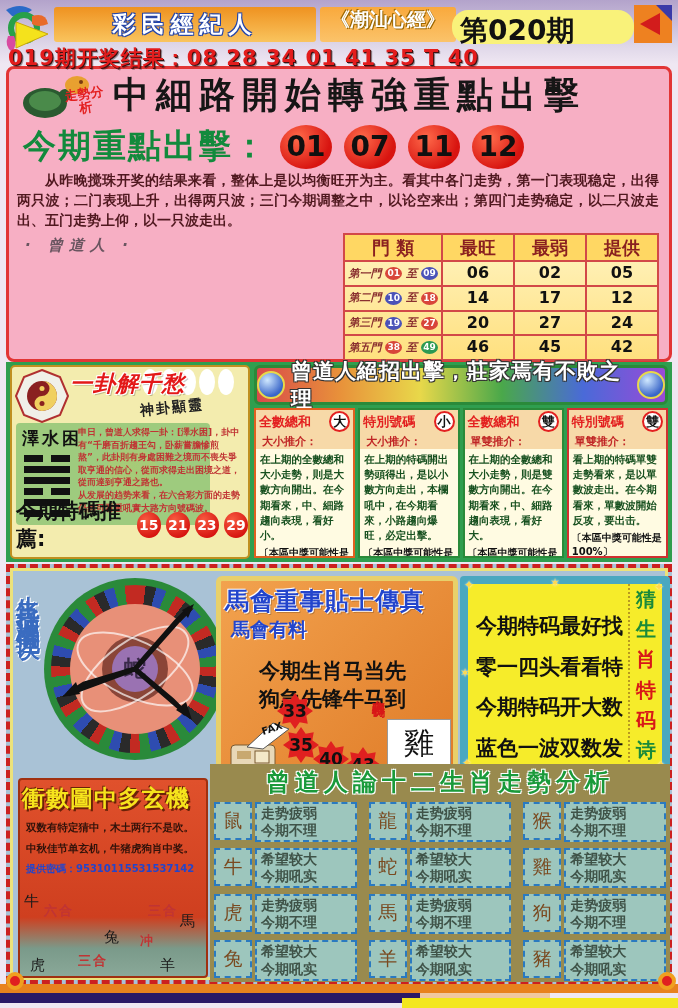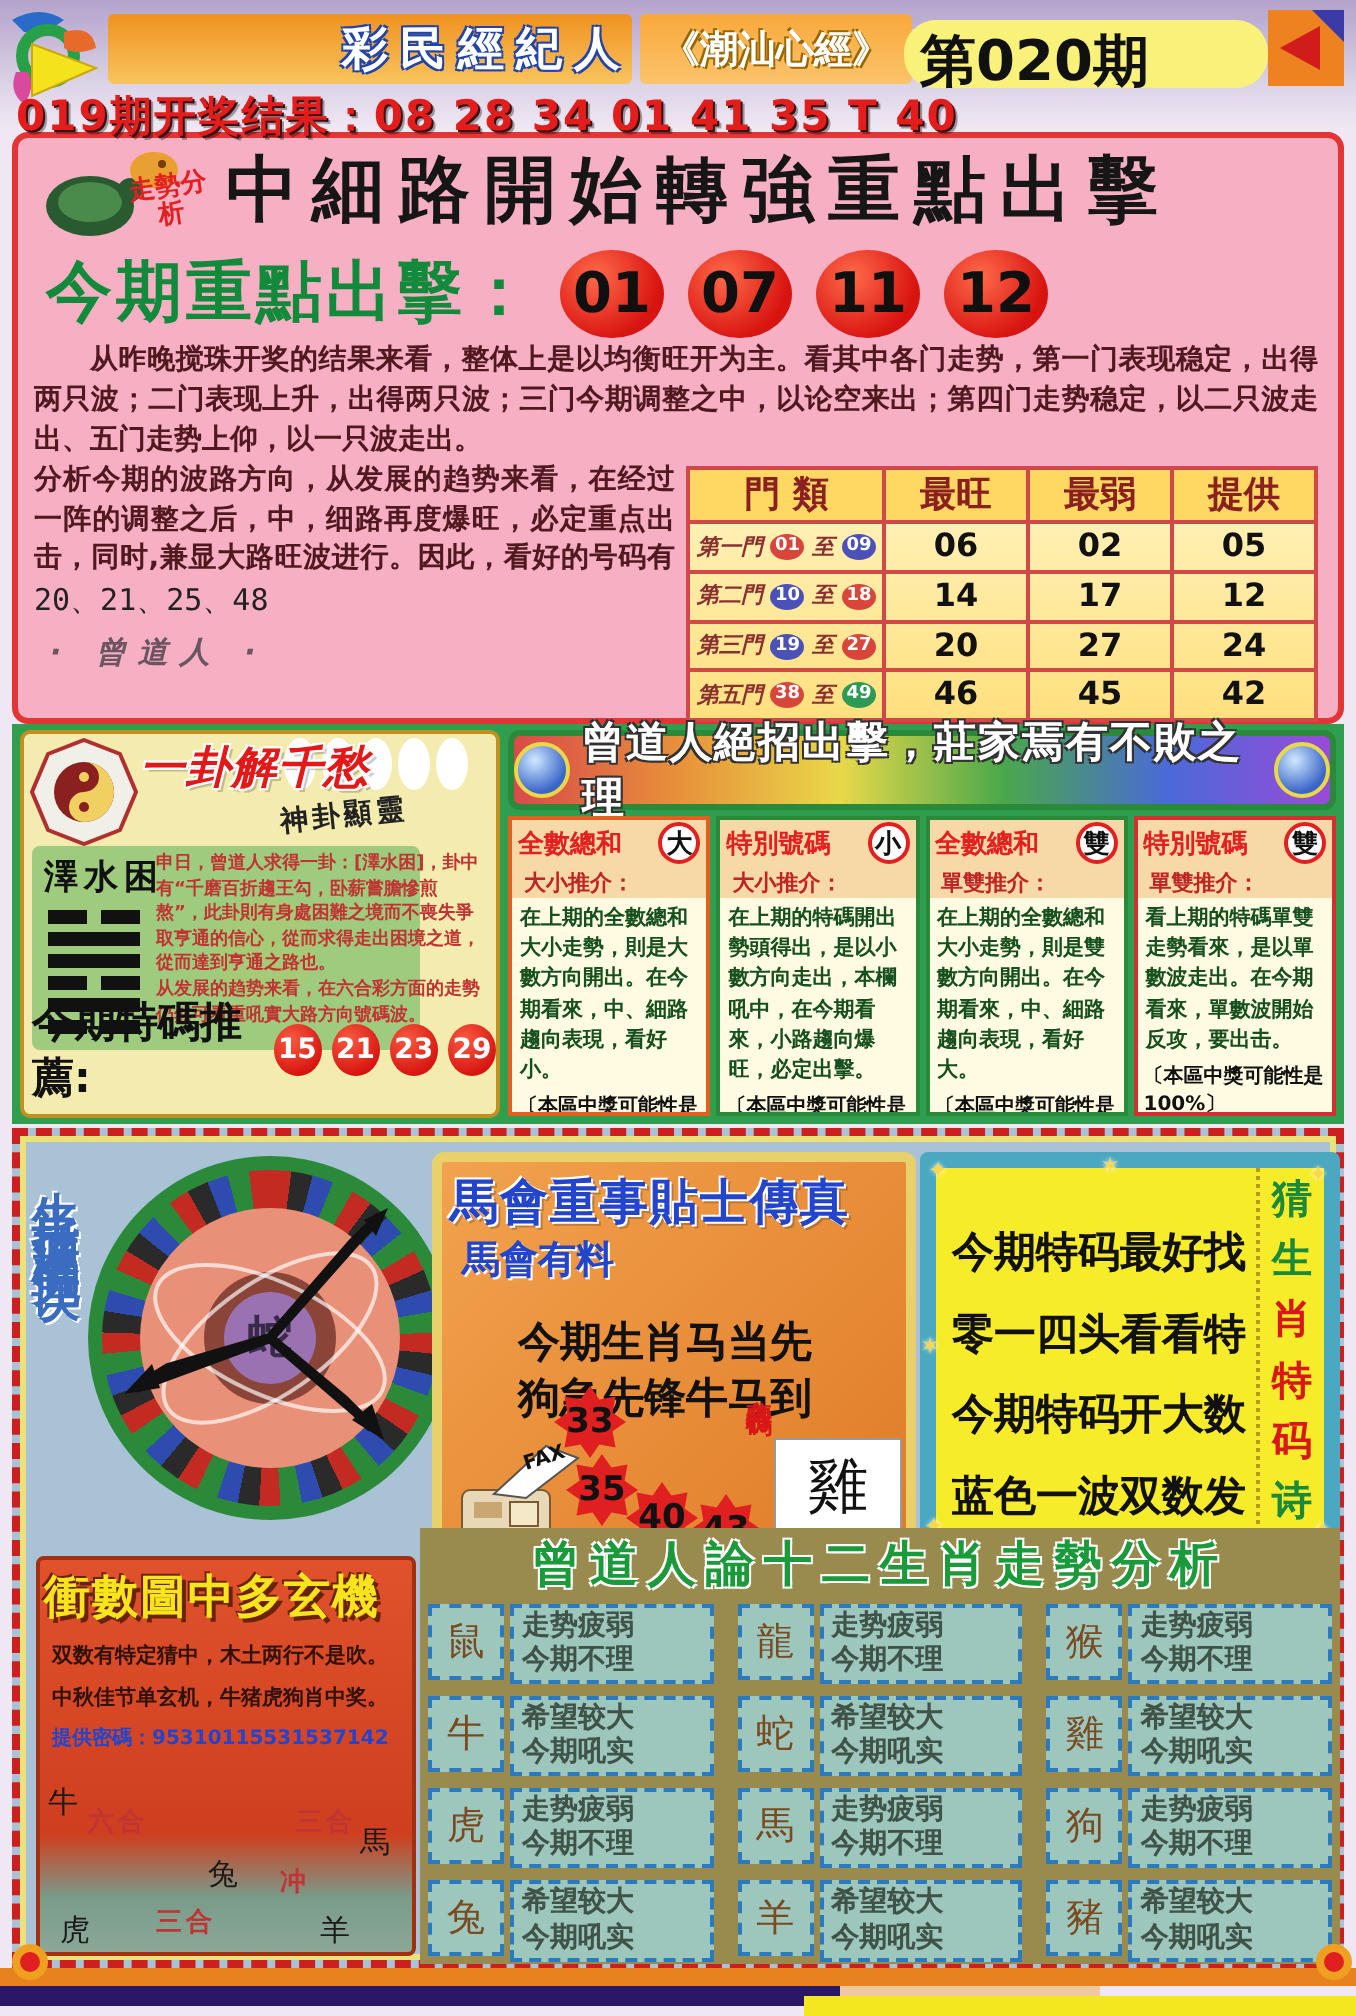--- a/index.html
+++ b/index.html
@@ -4,25 +4,25 @@
 <style>
   * { margin:0; padding:0; box-sizing:border-box; }
   body { font-family:"DejaVu Sans", sans-serif; background:#888; }
   .page { position:relative; width:678px; height:1008px; background:#efe7f2; overflow:hidden; margin:0 auto; }
 
   
   .header { position:absolute; left:0; top:0; width:678px; height:64px;
             background:linear-gradient(#b3a3cb,#ded6e8 70%,#efe7f2); }
   .logo { position:absolute; left:2px; top:2px; }
   .brand-banner { position:absolute; left:54px; top:7px; width:262px; height:35px;
-    background:linear-gradient(#ef9220,#f9c45e); border-radius:3px; display:flex; align-items:center; justify-content:flex-end; }
+    background:linear-gradient(#ef9220,#f9c45e); border-radius:3px; display:flex; align-items:center; justify-content:center; }
   .brand-banner span { color:#fff; font-size:23px; font-weight:bold; letter-spacing:6px;
     text-shadow:1px 1px 0 #2244aa, -1px -1px 0 #2244aa, 1px -1px 0 #2244aa, -1px 1px 0 #2244aa; }
   .series-chip { position:absolute; left:320px; top:7px; width:136px; height:35px;
-    background:linear-gradient(#f9a93c,#fbc36a); border-radius:3px; display:flex; align-items:center; justify-content:center; }
+    background:linear-gradient(#f9a93c,#fbc36a); border-radius:3px; display:flex; justify-content:center; }
   .series-chip span { color:#fff; font-size:19px; font-weight:bold;
     text-shadow:1px 1px 0 #996600, -1px -1px 0 #996600; }
   .issue-blob { position:absolute; left:452px; top:10px; width:182px; height:34px; background:#f9f27a; border-radius:16px; }
   .issue { position:absolute; left:460px; top:12px; font-size:28px; font-weight:bold; color:#111; }
   .back-btn { position:absolute; right:6px; top:5px; width:38px; height:38px; background:#ee8120; }
   .back-btn .corner { position:absolute; right:0; top:0; width:0; height:0; border-left:16px solid transparent; border-top:16px solid #3a3aa8; }
   .back-btn .tri { position:absolute; left:6px; top:8px; width:0; height:0;
     border-top:11px solid transparent; border-bottom:11px solid transparent; border-right:20px solid #d21c1c; }
   .results-line { position:absolute; left:8px; top:44px; font-size:21px; font-weight:bold; color:#e31c1c;
     letter-spacing:1px; text-shadow:1px 1px 0 #3a1010, 2px 2px 0 #00000055; z-index:5; }
@@ -234,21 +234,20 @@
           <td class="val">24</td>
         </tr>
         <tr>
           <td class="doorcell"><span>第五門</span> <span class="ball red">38</span> <span>至</span> <span class="ball green">49</span></td>
           <td class="val">46</td>
           <td class="val">45</td>
           <td class="val">42</td>
         </tr>
       </tbody>
         </table>
-      <p><span>分析今期的波路方向，从发展的趋势来看，在经过一阵的调整之后，中，细路再度爆旺，必定重点出击，同时,兼显大路旺波进行。因此，看好的号码有</span><span class="picks">20、21、25、48</span></p>
       <div class="signature">· 曾道人 ·</div>
     </div>
   </div>
 
   <div class="mid">
     <div class="hex-box">
       <svg width="54" height="54" viewBox="0 0 54 54" style="position:absolute;left:3px;top:2px;">
         <polygon points="27,1 45,8 53,27 45,46 27,53 9,46 1,27 9,8" fill="#f0f0e8" stroke="#b03030" stroke-width="2"></polygon>
         <circle cx="27" cy="27" r="15" fill="#8a2020"></circle>
         <path d="M27 12 a15 15 0 0 1 0 30 a7.5 7.5 0 0 1 0 -15 a7.5 7.5 0 0 0 0 -15" fill="#f0d060"></path>

